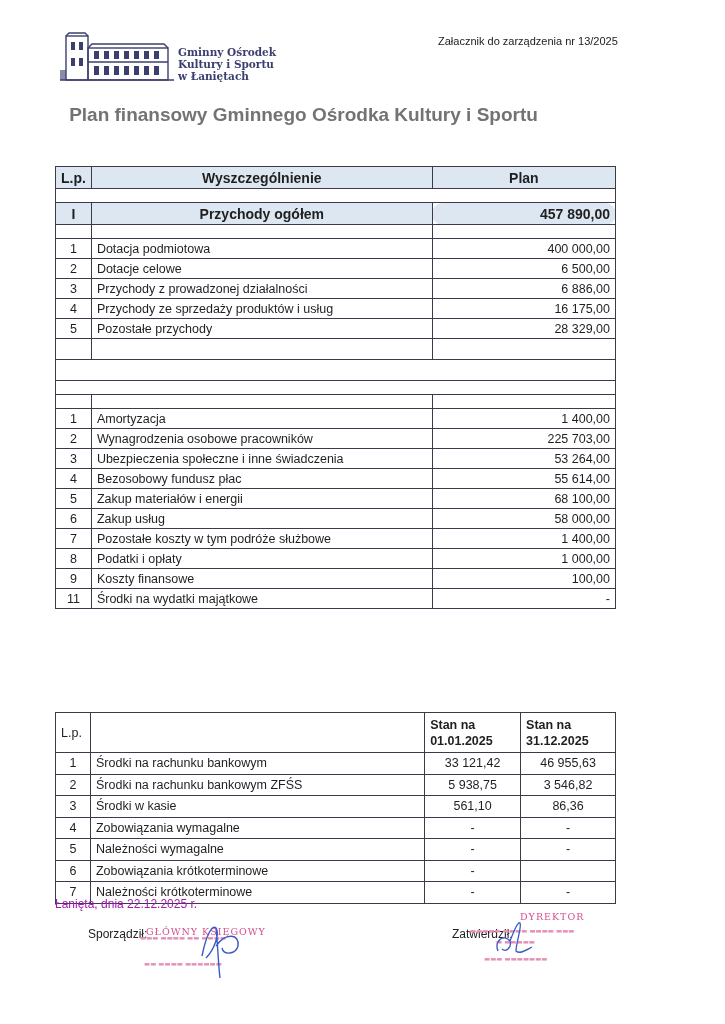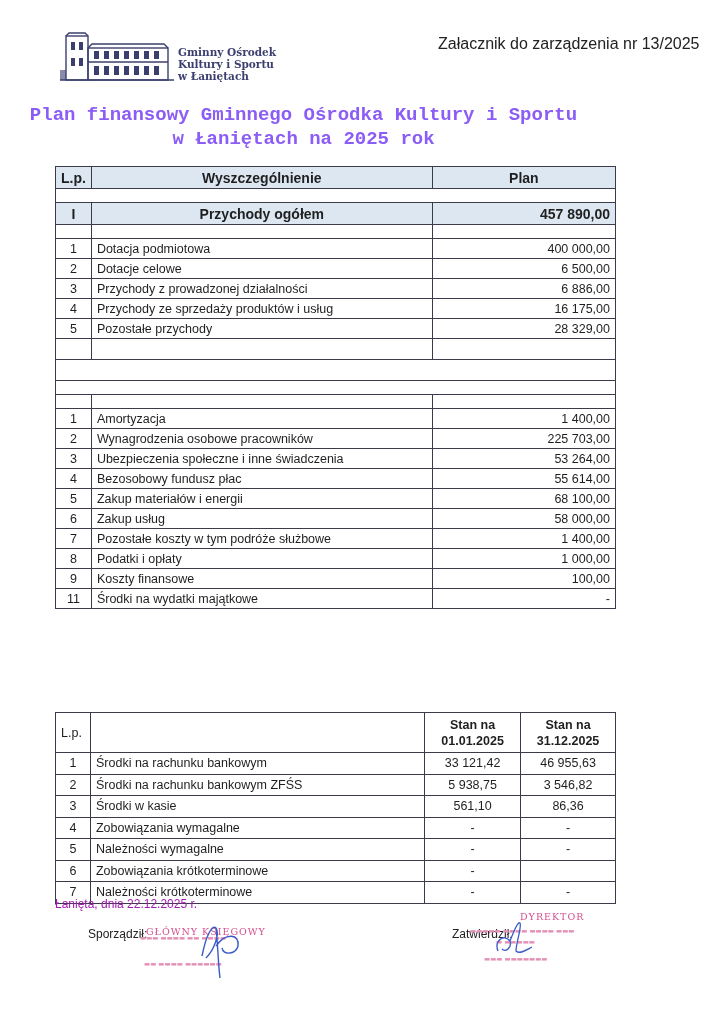--- a/index.html
+++ b/index.html
@@ -3,48 +3,48 @@
   <meta charset="utf-8">
   <style>
     * { box-sizing: border-box; margin: 0; padding: 0; }
     html, body { width: 725px; height: 1024px; background: #ffffff; overflow: hidden; }
     body { position: relative; font-family: "Liberation Sans", sans-serif; color: #1a1a1a; }
 
     .logo { position: absolute; left: 58px; top: 30px; width: 230px; height: 54px; }
     .logo-building { position: absolute; left: 0; top: 2px; width: 118px; height: 50px; }
     .logo-text { position: absolute; left: 120px; top: 16px; font-family: "DejaVu Serif", serif; font-weight: bold; font-size: 10.5px; line-height: 12px; color: #3b3f6e; }
 
-    .annex { position: absolute; left: 438px; top: 35px; font-size: 16px; color: #222; }
-
-    .title { position: absolute; left: 0; width: 607px; top: 103px; text-align: center; font-weight: bold; font-size: 19px; line-height: 24px; color: #8b5cf6; font-family: Liberation Mono, monospace; }
+    .annex { position: absolute; left: 438px; top: 35px; font-size: 11px; color: #222; }
+
+    .title { position: absolute; left: 0; width: 607px; top: 103px; text-align: center; font-weight: bold; font-size: 19px; line-height: 24px; color: #737373; }
 
     table { border-collapse: collapse; position: absolute; }
     td, th { border: 1.4px solid #3a3a4a; font-size: 12.5px; color: #1f1f1f; }
 
     .t1 { left: 55px; top: 166px; width: 561px; }
     .t1 col.c1 { width: 35px; }
     .t1 col.c2 { width: 342px; }
     .t1 col.c3 { width: 184px; }
     .t1 td { height: 20px; padding: 0 5px; }
     .t1 .hdr td { background: #dde7f2; font-weight: bold; font-size: 14px; height: 22px; text-align: center; }
     .t1 .sec td { background: #dde7f2; font-weight: bold; font-size: 14px; height: 22px; }
     .t1 .spacer td { height: 14px; }
     .t1 .gap td { height: 21px; }
     .num { text-align: center; width: 35px; }
-    .amt { text-align: right; }
+    .amt { text-align: right; border-radius: 11px; }
     .ctr { text-align: center; }
 
     .t2 { left: 55px; top: 712px; width: 561px; }
     .t2 col.c1 { width: 35px; }
     .t2 col.c2 { width: 335px; }
     .t2 col.c3 { width: 96px; }
     .t2 col.c4 { width: 95px; }
     .t2 td { height: 21.5px; padding: 0 5px; }
     .t2 .hdr2 td { height: 40px; }
-    .t2 .hdr2 .hd { font-weight: bold; text-align: center; font-size: 12.5px; line-height: 16px; }
+    .t2 .hdr2 .hd { font-weight: bold; font-size: 12.5px; line-height: 16px; }
 
     .place-date { position: absolute; left: 55px; top: 897px; font-size: 12px; color: #a21caf; }
 
     .sig-left-label { position: absolute; left: 88px; top: 927px; font-size: 12px; color: #222; }
     .sig-right-label { position: absolute; left: 452px; top: 927px; font-size: 12px; color: #222; }
 
     .stamp-l { position: absolute; left: 140px; top: 910px; width: 150px; height: 70px; }
     .stamp-r { position: absolute; left: 470px; top: 905px; width: 150px; height: 70px; }
     .stamp-title { position: absolute; font-family: "DejaVu Serif", serif; font-size: 9.5px; letter-spacing: 1px; color: #d44f8e; }
     .stamp-line { position: absolute; font-family: "DejaVu Serif", serif; font-size: 6.5px; color: #e48fb6; white-space: nowrap; }
@@ -89,21 +89,20 @@
     <div>Gminny Ośrodek</div>
     <div>Kultury i Sportu</div>
     <div>w Łaniętach</div>
   </div>
 </div>
 
 <div class="annex">Załacznik do zarządzenia nr 13/2025</div>
 
 <div class="title">
   <div>Plan finansowy Gminnego Ośrodka Kultury i Sportu</div>
-  <div>w Łaniętach na 2025 rok</div>
 </div>
 
 <table class="t1">
   <colgroup>
       <col class="c1">
       <col class="c2">
       <col class="c3">
     </colgroup>
   <tbody>
       <tr class="hdr">

